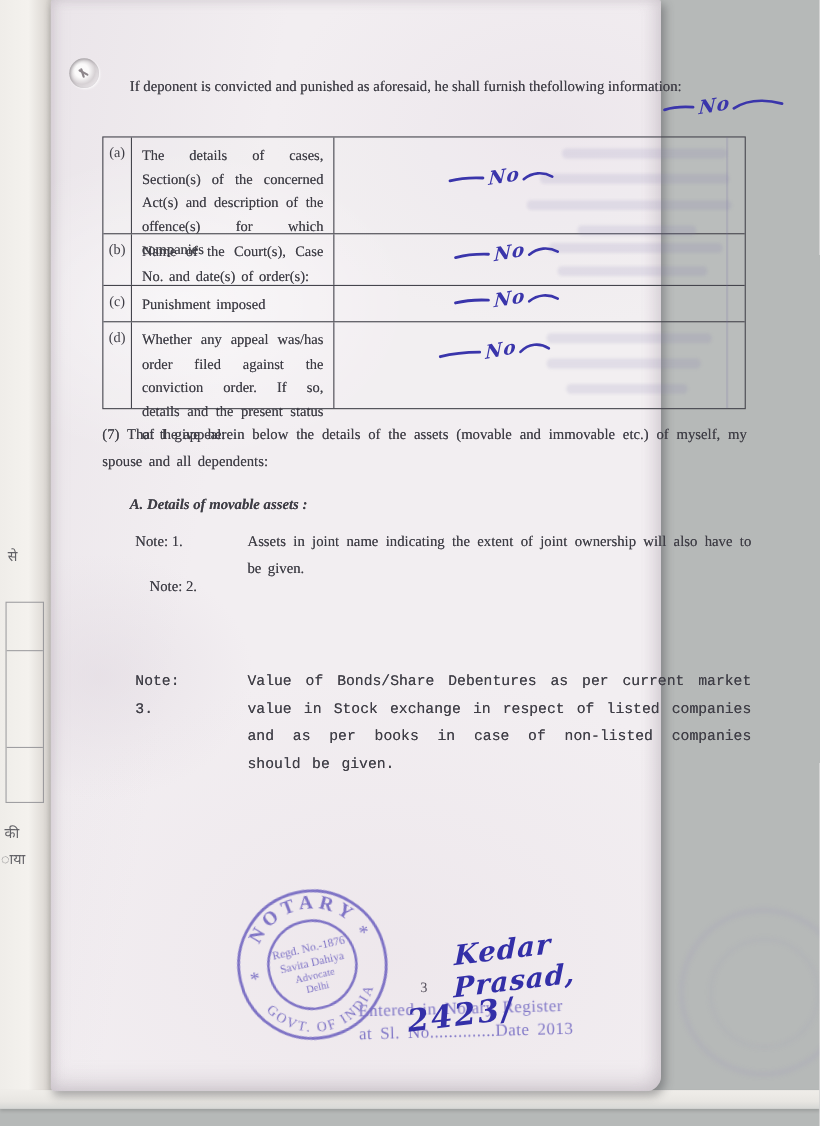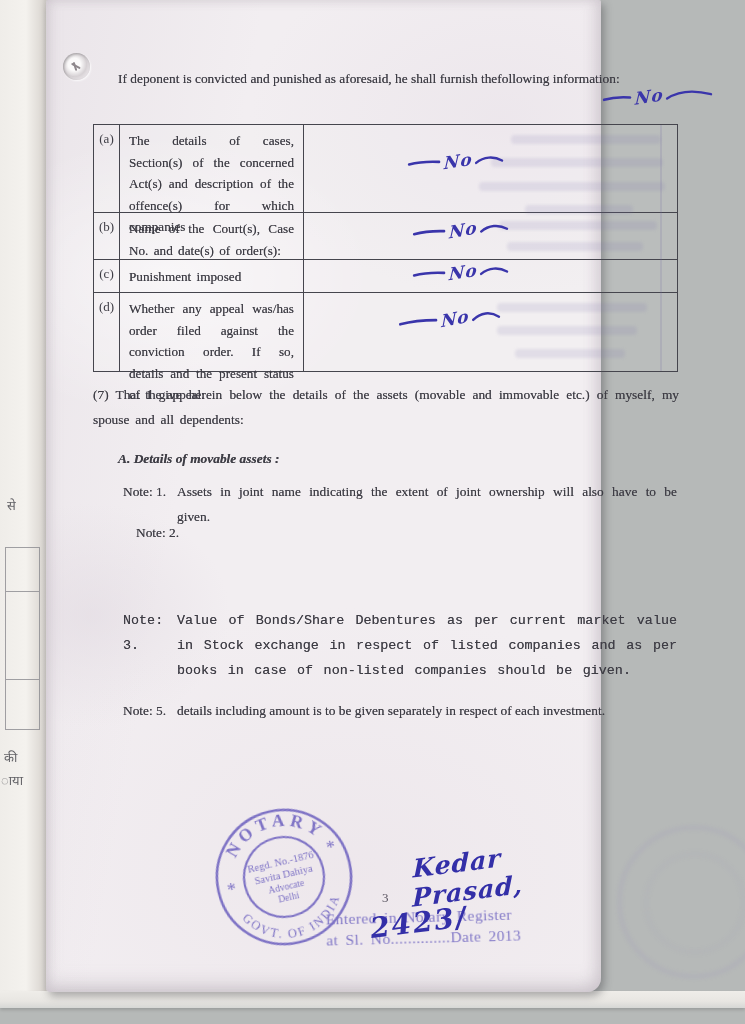--- a/index.html
+++ b/index.html
@@ -64,21 +64,21 @@
   .hwno{display:inline-flex;align-items:center;color:#3a35ab;}
   .hwno svg{display:block;}
   .hwno .txt{font-family:"DejaVu Serif",serif;font-style:italic;font-weight:700;
       font-size:17px;letter-spacing:1px;margin:0 1px 0 3px;
       transform:rotate(-6deg) skewX(-12deg);display:inline-block;}
   .hwno.abs{position:absolute;}
 
   
   .note{position:absolute;display:flex;width:560px;}
   .note .nl{width:54px;flex:none;}
-  .note .nt{width:500px;}
+  .note .nt{width:500px;margin-left:48px;}
 
   
   .stamp{position:absolute;left:163px;top:802px;width:150px;height:150px;
       transform:rotate(-13deg);opacity:.88;filter:blur(.25px);}
   .stamp svg text{fill:#6f63c0;font-family:"Liberation Serif",serif;}
   .stamp svg circle{stroke:#6f63c0;}
 
   
   .ghost-stamp{position:absolute;left:572px;top:826px;width:152px;height:152px;}
   .ghost-stamp .o{position:absolute;inset:0;border:3px solid rgba(140,130,190,.17);
@@ -215,24 +215,20 @@
   <div class="note" style="left:77px;top:479px;">
     <span class="tx nl">Note: 1.</span>
     <span class="tx nt just">Assets in joint name indicating the extent of joint ownership will also have to be given.</span>
   </div>
   <div class="note" style="left:90px;top:520px;">
     <span class="tx nl">Note: 2.</span>
   </div>
   <div class="note" style="left:77px;top:608px;font-family:Liberation Mono, monospace;">
     <span class="tx nl">Note: 3.</span>
     <span class="tx nt just">Value of Bonds/Share Debentures as per current market value in Stock exchange in respect of listed companies and as per books in case of non-listed companies should be given.</span>
-  </div>
-  <div class="note" style="left:77px;top:698px;">
-    <span class="tx nl">Note: 5.</span>
-    <span class="tx nt">details including amount is to be given separately in respect of each investment.</span>
   </div>
 
   <div class="stamp">
     <svg viewBox="0 0 150 150" width="150" height="150">
       <defs>
         <path id="arcT" d="M 24 86 A 52 52 0 1 1 126 86"></path>
         <path id="arcB" d="M 18 79 A 57 57 0 0 0 132 79"></path>
       </defs>
       <circle cx="75" cy="75" r="67" fill="none" stroke-width="2.6"></circle>
       <circle cx="75" cy="75" r="40" fill="none" stroke-width="2.2"></circle>

